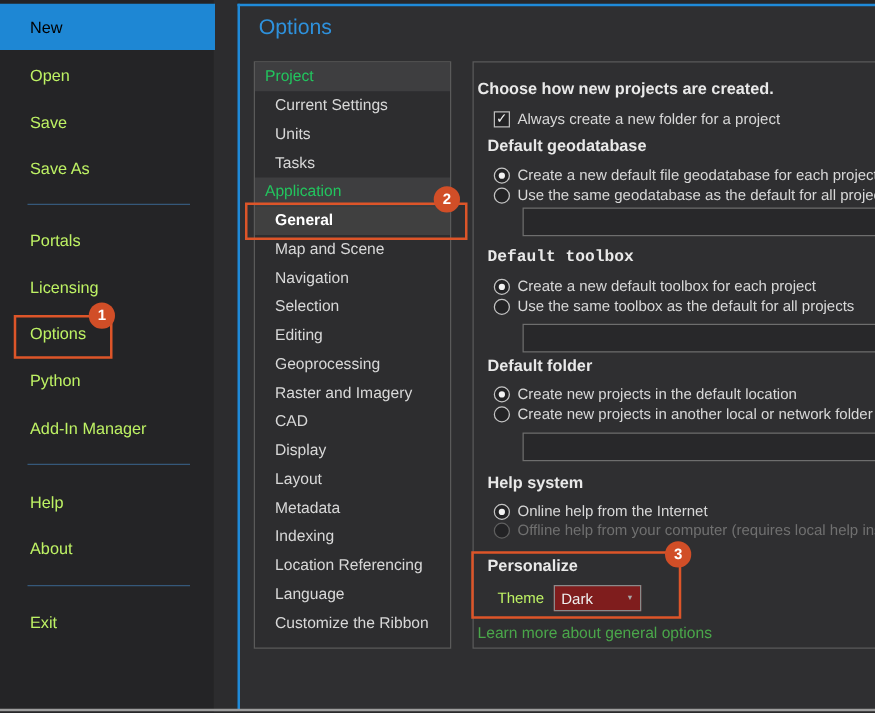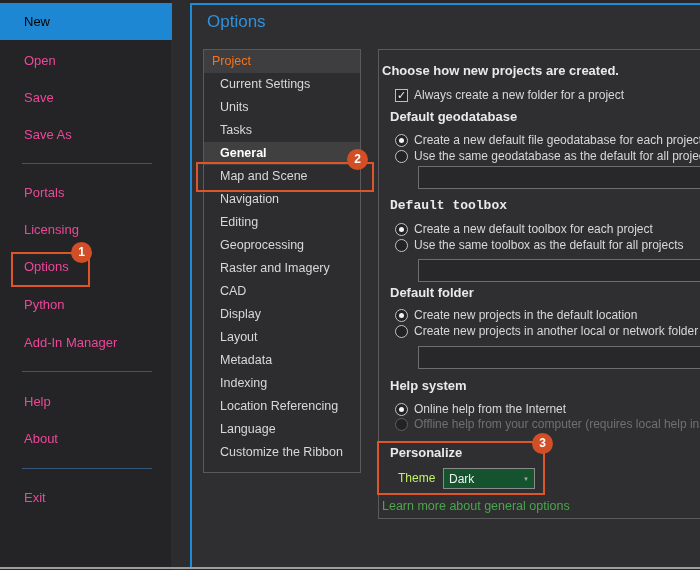--- a/index.html
+++ b/index.html
@@ -8,40 +8,40 @@
     background:#272729;
     font-family:"Liberation Sans", sans-serif;
     -webkit-font-smoothing:antialiased;
   }
   
   .sidebar{position:absolute;left:0;top:0;width:190px;height:570px;background:#242426;}
   .sidebar-strip{position:absolute;left:171px;top:0;width:19px;height:570px;background:#2c2c2e;}
   .side-item{
     position:absolute;left:0;width:172px;height:24px;line-height:24px;
     padding-left:24px;box-sizing:border-box;
-    color:#ec4899;font-size:13px;cursor:default;white-space:nowrap;
+    color:#bef264;font-size:13px;cursor:default;white-space:nowrap;
   }
   .side-item.selected{
     height:37px;line-height:37px;background:#1e87d4;color:#000000;
   }
   .side-divider{position:absolute;left:22px;width:130px;height:1px;background:#35587a;}
   
   .accent-v{position:absolute;left:190px;top:3px;width:2px;height:565px;background:#1f8ad9;}
   .accent-h{position:absolute;left:190px;top:3px;width:510px;height:2px;background:#1f8ad9;}
   .main-bg{position:absolute;left:192px;top:5px;width:508px;height:562px;background:#2f2f31;}
   .bottom-line{position:absolute;left:0;top:567px;width:700px;height:2px;background:#9d9d9d;}
   
   .page-title{position:absolute;left:207px;top:12px;font-size:17px;color:#2e91dc;}
   
   .nav-list{
     position:absolute;left:203px;top:49px;width:158px;box-sizing:border-box;
     border:1px solid #5a5a5a;background:#2d2d2f;padding-bottom:8px;
   }
   .nav-header{
-    height:23px;line-height:23px;background:#3e3e40;color:#f97316;
+    height:23px;line-height:23px;background:#3e3e40;color:#22c55e;
     font-size:12.5px;padding-left:8px;
   }
   .nav-item{
     height:23px;line-height:23px;color:#d8d8d8;font-size:12.5px;
     padding-left:16px;white-space:nowrap;cursor:default;
   }
   .nav-item.selected{background:#404040;color:#ffffff;font-weight:bold;}
   
   .callout{position:absolute;border:2px solid #dd5529;background:transparent;z-index:5;pointer-events:none;}
   .badge{
@@ -67,21 +67,21 @@
     background:#232325;display:inline-flex;align-items:center;justify-content:center;flex:0 0 auto;
   }
   .radio .dot{width:5px;height:5px;border-radius:50%;background:#f2f2f2;}
   .disabled{color:#707070;}
   .disabled .radio{border-color:#5f5f5f;}
   .text-input{
     position:absolute;height:23px;box-sizing:border-box;background:#28282a;
     border:1px solid #6e6e6e;
   }
   .dropdown{
-    position:absolute;width:92px;height:21px;box-sizing:border-box;background:#14532d;
+    position:absolute;width:70px;height:21px;box-sizing:border-box;background:#7f1d1d;
     border:1px solid #8a8a8a;color:#f0f0f0;font-size:12px;
     display:flex;align-items:center;justify-content:space-between;padding:0 5px;cursor:default;
   }
   .dd-arrow{font-size:6px;color:#a8a8a8;}
   .green-link{color:#4aa64a;font-size:12.5px;cursor:pointer;}
 </style>
 </head>
 <body>
 
 <div class="sidebar">
@@ -118,23 +118,25 @@
 <div class="accent-h"></div>
 <div class="bottom-line"></div>
 
 <div class="page-title">Options</div>
 
 <div class="nav-list">
   <div class="nav-header">Project</div>
   <div class="nav-item">Current Settings</div>
   <div class="nav-item">Units</div>
   <div class="nav-item">Tasks</div>
+  <div class="nav-header">Application</div>
   <div class="nav-item selected">General</div>
   <div class="nav-item">Map and Scene</div>
   <div class="nav-item">Navigation</div>
+  <div class="nav-item">Selection</div>
   <div class="nav-item">Editing</div>
   <div class="nav-item">Geoprocessing</div>
   <div class="nav-item">Raster and Imagery</div>
   <div class="nav-item">CAD</div>
   <div class="nav-item">Display</div>
   <div class="nav-item">Layout</div>
   <div class="nav-item">Metadata</div>
   <div class="nav-item">Indexing</div>
   <div class="nav-item">Location Referencing</div>
   <div class="nav-item">Language</div>

